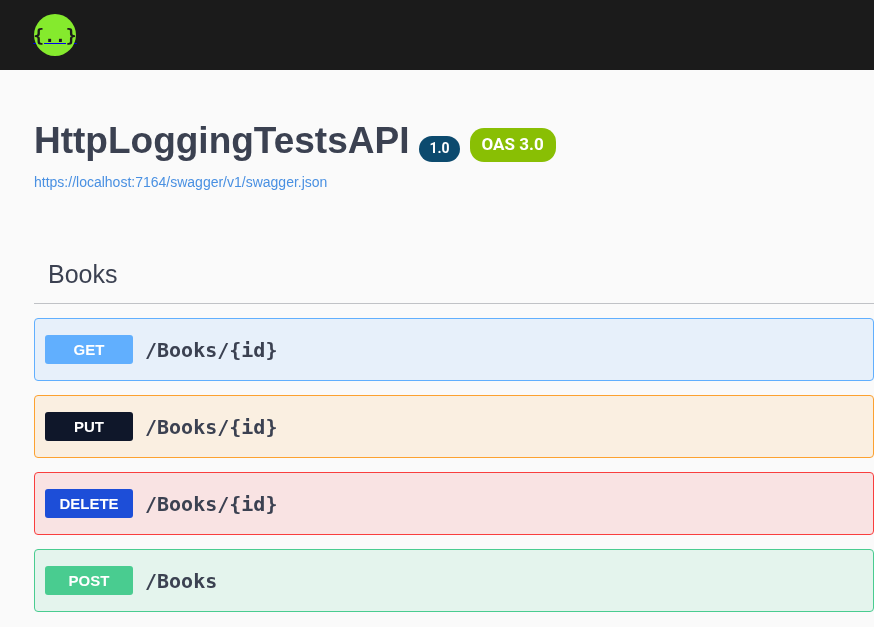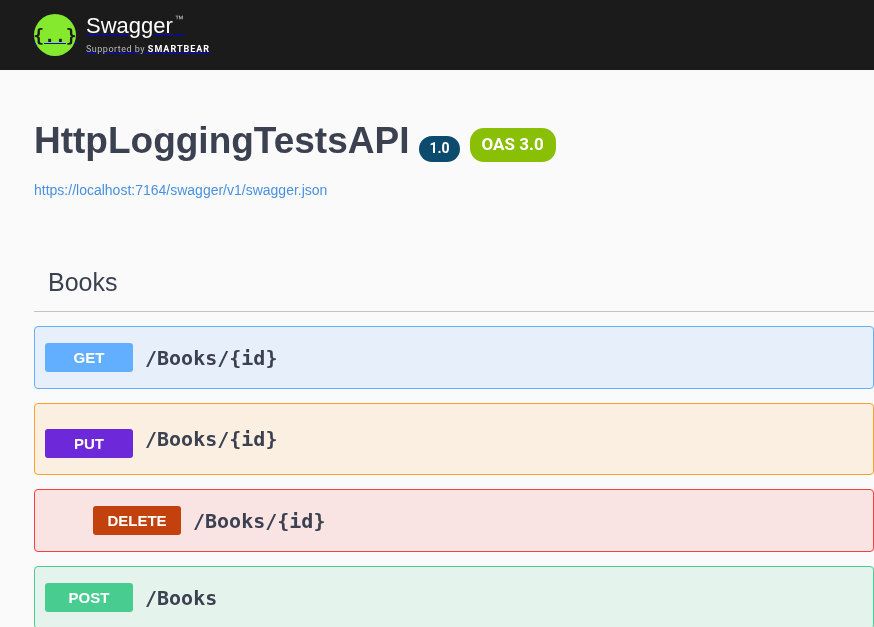--- a/index.html
+++ b/index.html
@@ -70,21 +70,21 @@
     color: #fff;
     padding: 3px 10px;
     line-height: 1.4;
     vertical-align: middle;
   }
   .pill-version { background: #0c4a6e; }
   .pill-oas { background: #89bf04; font-size: 17px; padding: 5px 12px; }
 
   .spec-link {
     display: block;
-    margin-top: 20px;
+    margin-top: 12px;
     color: #4990e2;
     font-size: 14px;
     text-decoration: none;
     font-family: Arial, sans-serif;
   }
 
   .tag-section {
     margin-top: 70px;
     padding-left: 14px;
   }
@@ -126,39 +126,35 @@
     font-family: "Consolas", "Menlo", monospace;
     font-size: 20px;
     font-weight: 600;
     color: #3b4151;
   }
 
   .op-get    { background: rgba(97,175,254,0.12); border-color: #61affe; }
   .op-get .op-method { background: #61affe; }
 
   .op-put    { background: rgba(252,161,48,0.12); border-color: #fca130; }
-  .op-put .op-method { background: #6d28d9; margin-top: 9px; }
+  .op-put .op-method { background: #0f172a; }
 
   .op-delete { background: rgba(249,62,62,0.12); border-color: #f93e3e; }
-  .op-delete .op-method { background: #c2410c; margin-left: 48px; }
+  .op-delete .op-method { background: #1d4ed8; }
 
   .op-post   { background: rgba(73,204,144,0.12); border-color: #49cc90; }
   .op-post .op-method { background: #49cc90; }
 </style>
 </head>
 <body>
 
 <div class="topbar">
   <div class="topbar-inner">
     <a class="swagger-logo-wrap" href="#">
       <span class="swagger-circle">{..}</span>
-      <span>
-        <span class="swagger-text"><span>Swagger</span><span class="swagger-tm">™</span></span><br>
-        <span class="swagger-sub"><span>Supported by </span><b>SMARTBEAR</b></span>
-      </span>
     </a>
   </div>
 </div>
 
 <div class="page">
   <div class="title-row">
     <h1 class="api-title">HttpLoggingTestsAPI</h1>
     <span class="pill pill-version">1.0</span>
     <span class="pill pill-oas">OAS 3.0</span>
   </div>

